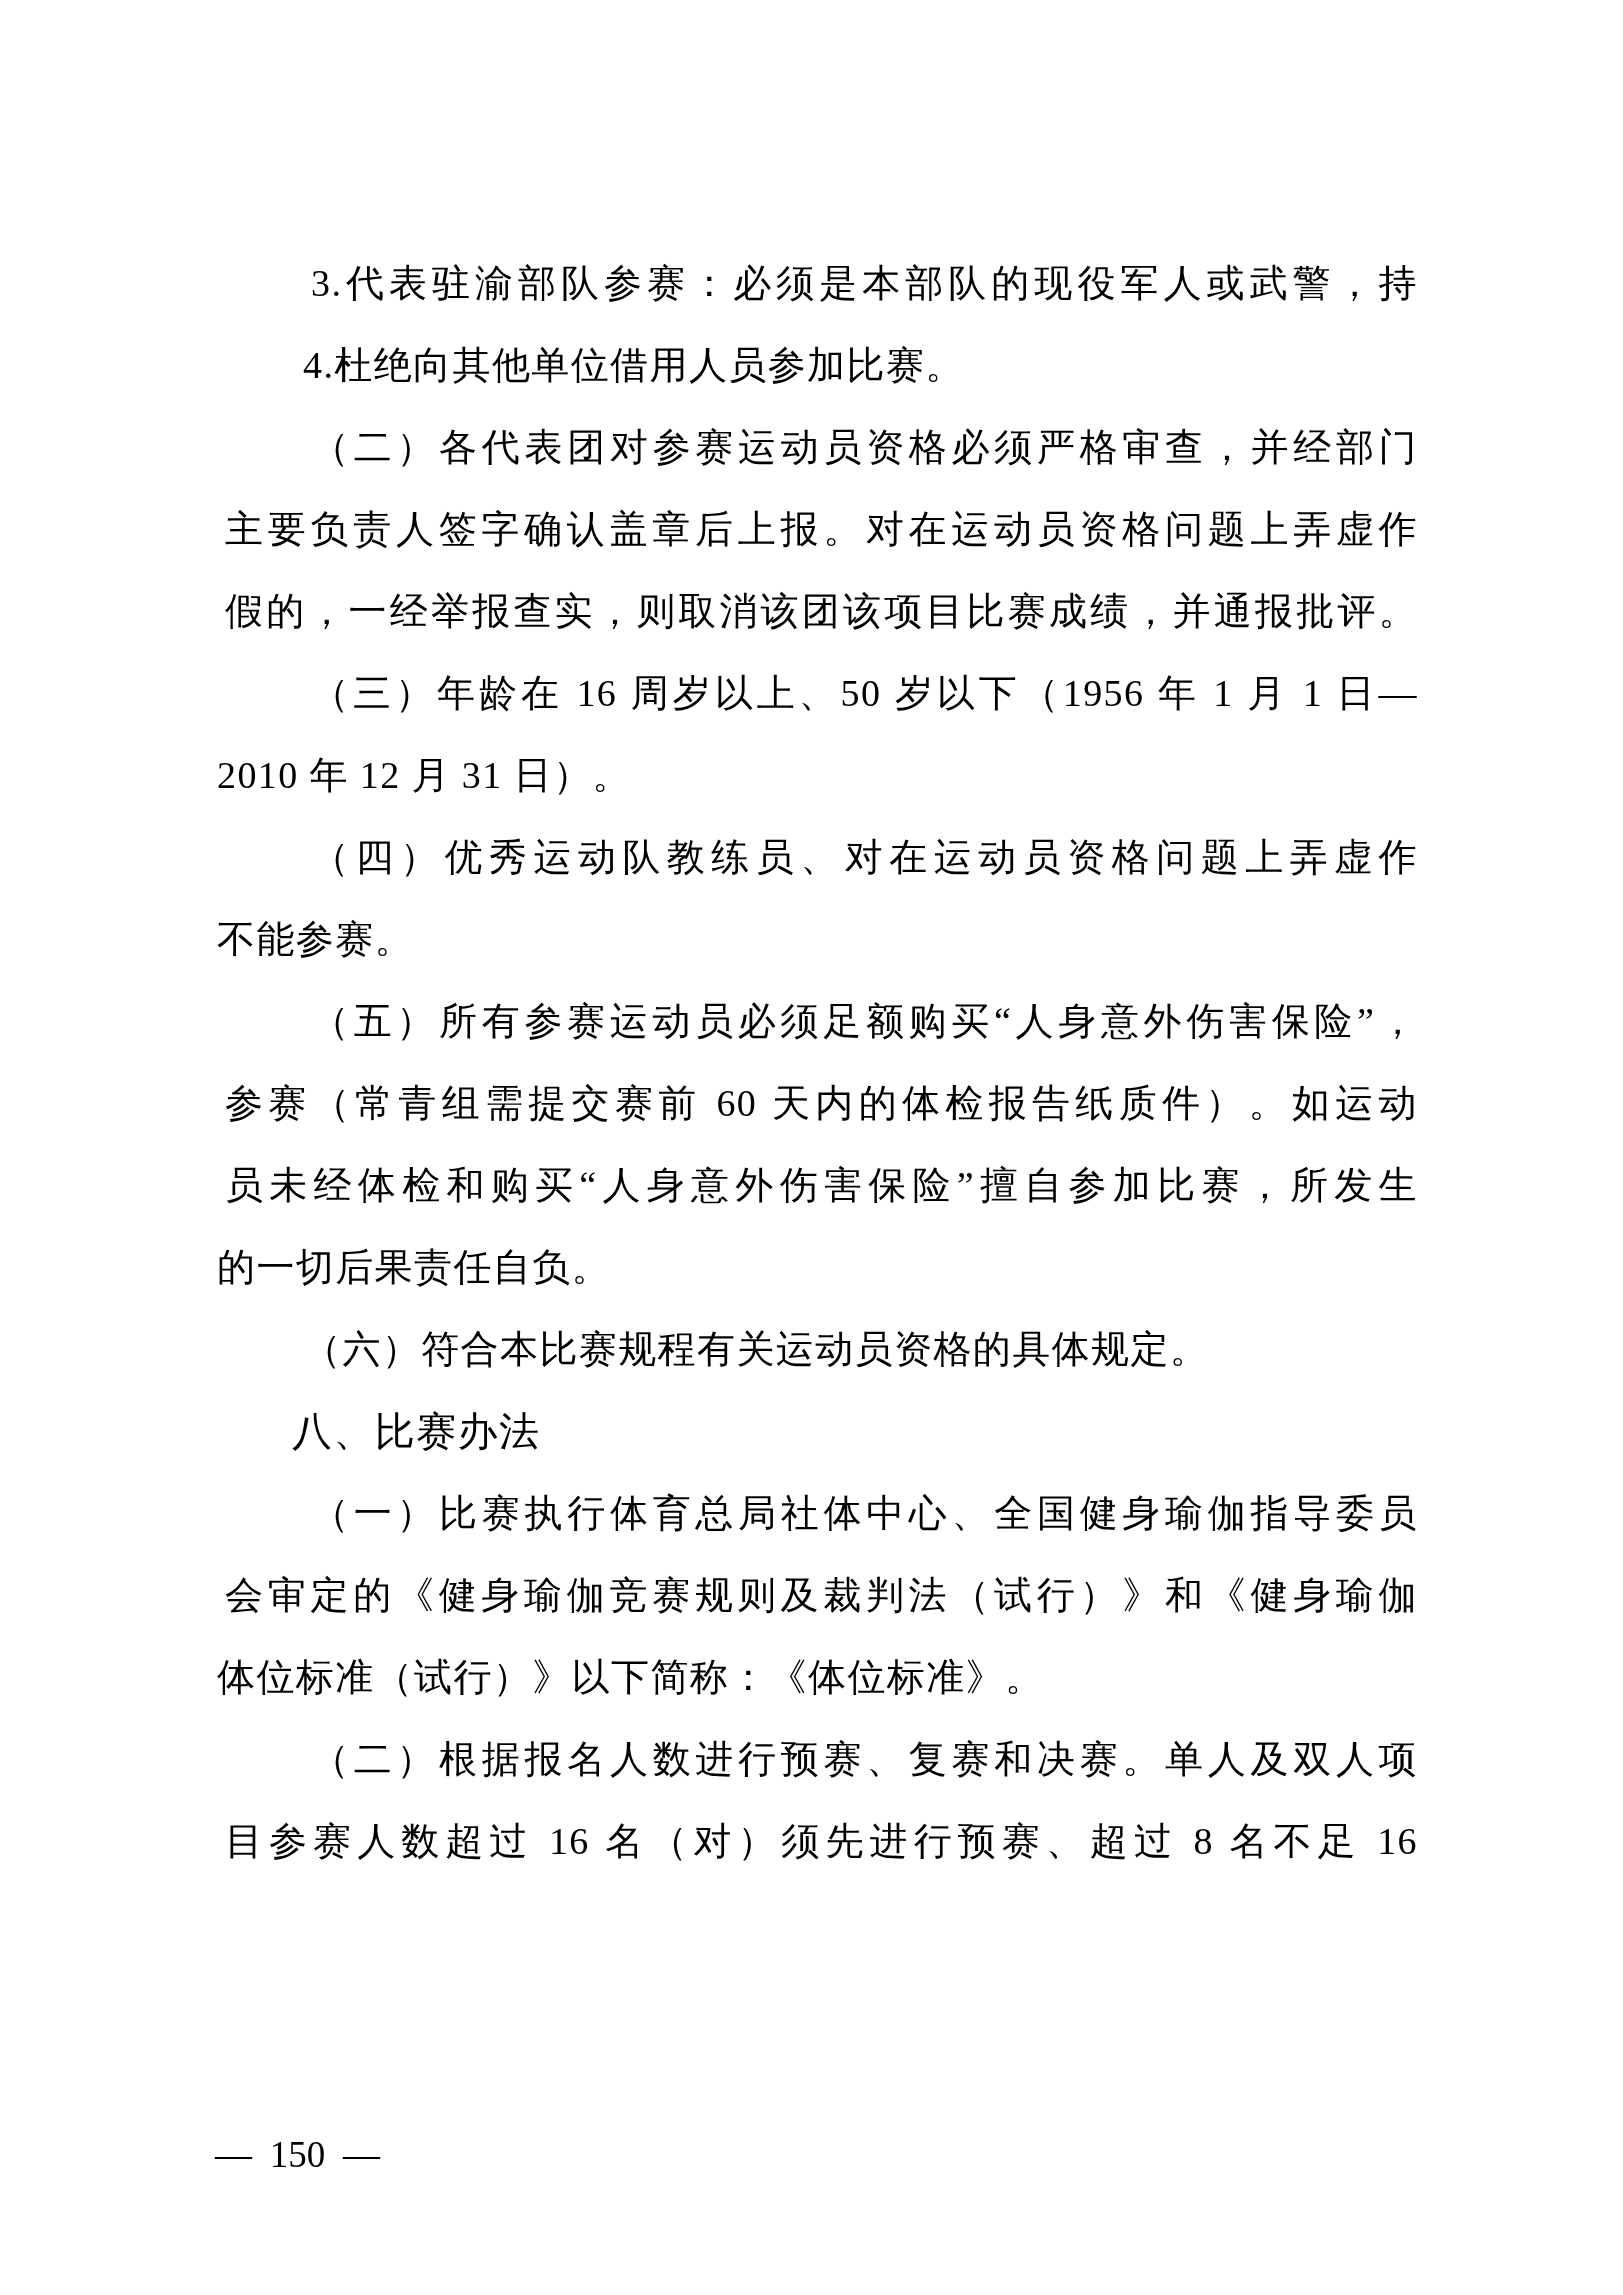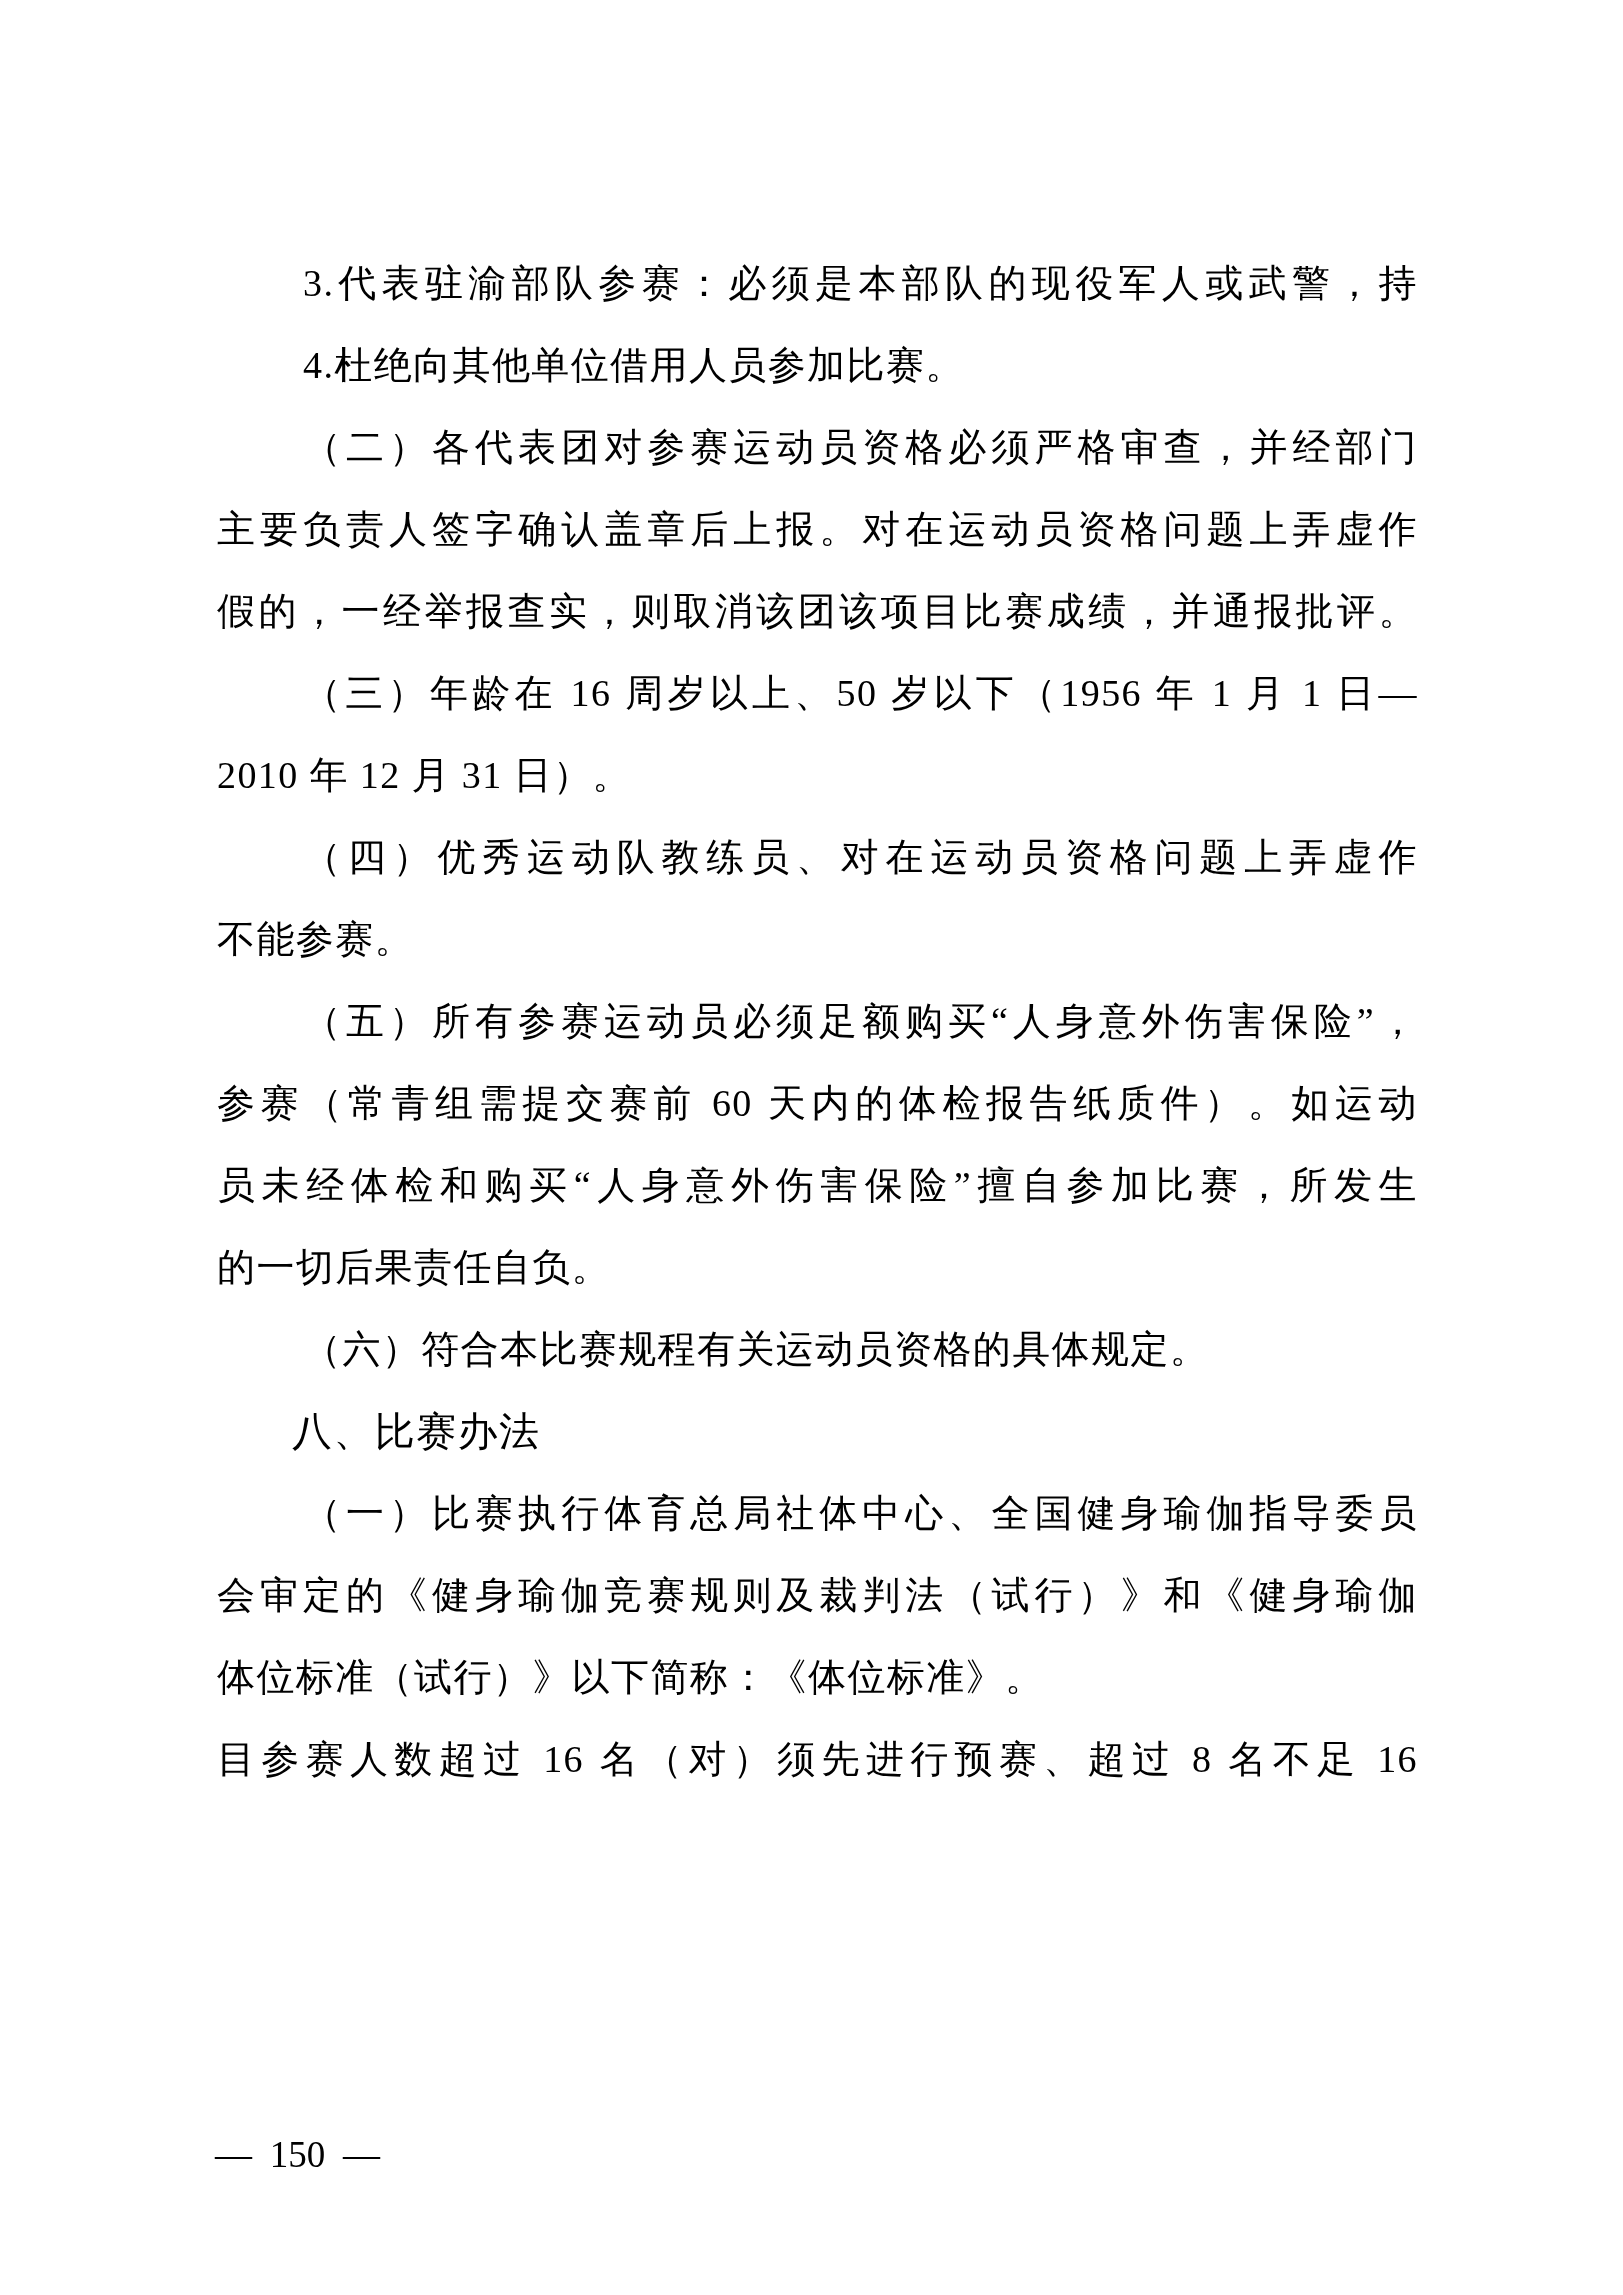--- a/index.html
+++ b/index.html
@@ -27,20 +27,21 @@
     line-height: 82px;
     font-size: 38px;
     letter-spacing: 1.4px;
     text-align: justify;
     text-align-last: left;
     white-space: normal;
     overflow: hidden;
   }
   .line.fill {
     text-align-last: justify;
+    margin-left: 8px;
   }
   .line.indent {
     text-indent: 86px;
   }
   .line.heading {
     font-family: "Liberation Sans", sans-serif;
     font-weight: 400;
     font-size: 40px;
     text-indent: 75px;
     text-align-last: left;
@@ -75,18 +76,19 @@
       <div class="line">不能参赛。</div>
       <div class="line indent fill">（五）所有参赛运动员必须足额购买“人身意外伤害保险”，</div>
       <div class="line fill">参赛（常青组需提交赛前 60 天内的体检报告纸质件）。如运动</div>
       <div class="line fill">员未经体检和购买“人身意外伤害保险”擅自参加比赛，所发生</div>
       <div class="line">的一切后果责任自负。</div>
       <div class="line indent">（六）符合本比赛规程有关运动员资格的具体规定。</div>
       <div class="line heading">八、比赛办法</div>
       <div class="line indent fill">（一）比赛执行体育总局社体中心、全国健身瑜伽指导委员</div>
       <div class="line fill">会审定的《健身瑜伽竞赛规则及裁判法（试行）》和《健身瑜伽</div>
       <div class="line">体位标准（试行）》以下简称：《体位标准》。</div>
+      <div class="line indent fill">（二）根据报名人数进行预赛、复赛和决赛。单人及双人项</div>
       <div class="line fill">目参赛人数超过 16 名（对）须先进行预赛、超过 8 名不足 16</div>
     </div>
 
   <div class="footer"><span>—</span><span class="num">150</span><span>—</span></div>
 </div>
 
 
 </body></html>

